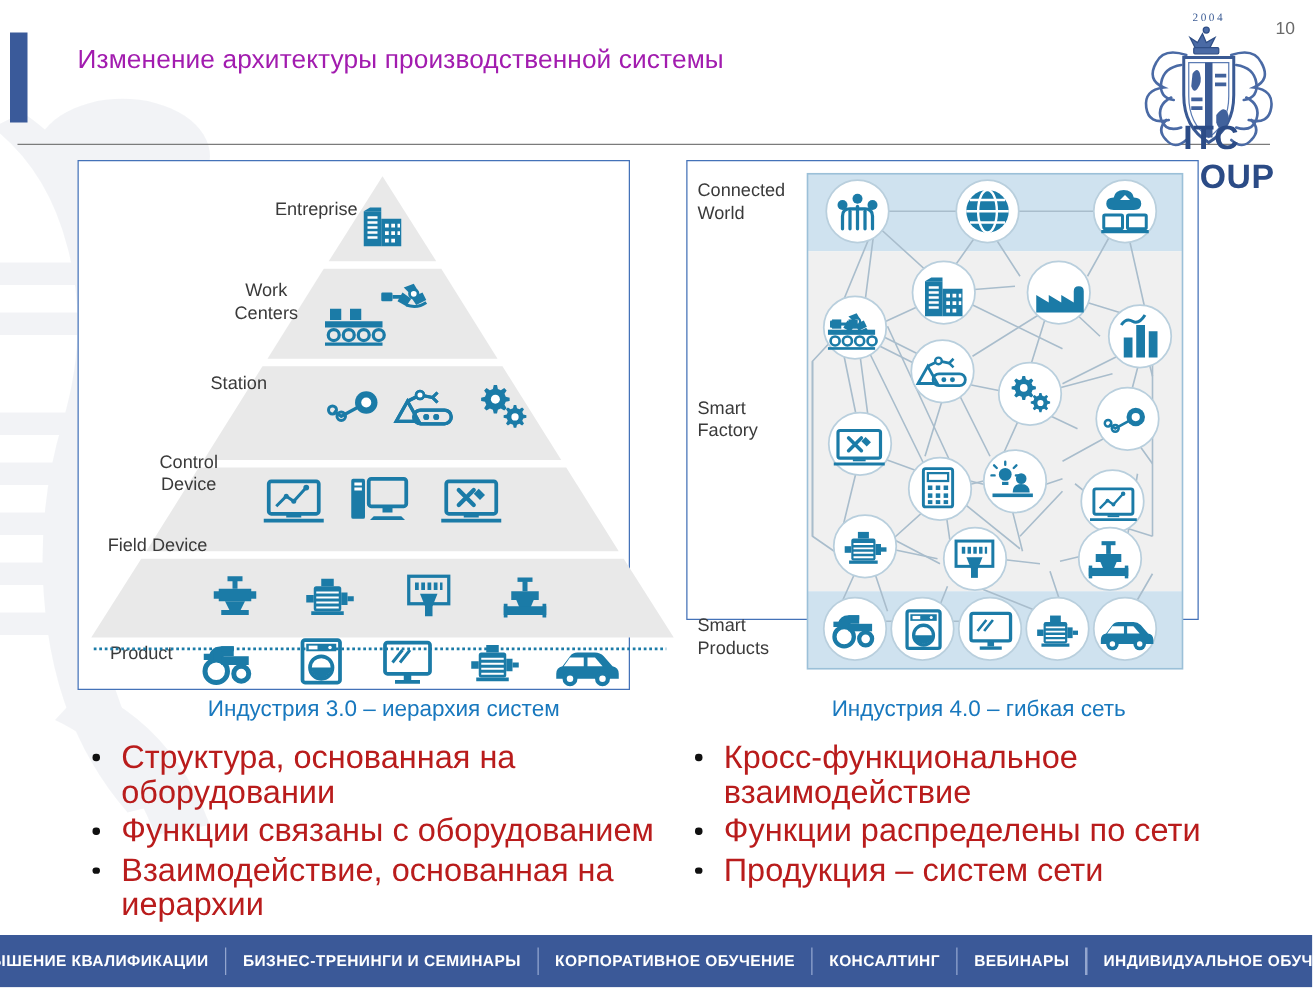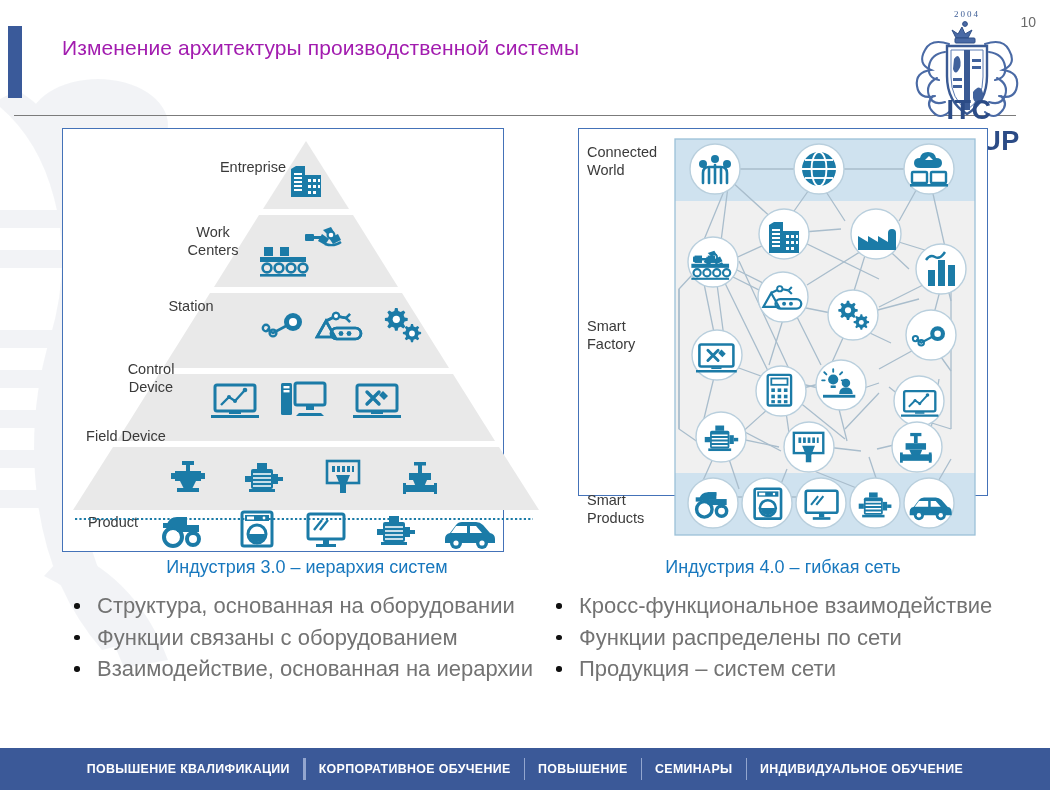--- a/index.html
+++ b/index.html
@@ -30,36 +30,36 @@
   .logo{position:absolute;left:893px;top:4px;width:148px;height:120px;}
   .logo svg{display:block;}
   .logo-text{
     position:absolute;left:896px;top:95px;width:146px;text-align:center;
     font-size:27px;font-weight:bold;color:#2b4b86;letter-spacing:.5px;
   }
 
   
   .panel{position:absolute;border:1.6px solid #4472b8;background:#fff;box-sizing:border-box;}
   #panel-left{left:62px;top:128px;width:442px;height:424px;}
-  #panel-right{left:578px;top:128px;width:410px;height:368px;}
+  #panel-right{left:549px;top:128px;width:410px;height:368px;}
 
   
   .pyr{position:absolute;left:0;top:0;}
 
   
   .caption{position:absolute;font-size:18px;color:#1878be;text-align:center;}
   #cap-left{left:62px;top:557px;width:490px;}
   #cap-right{left:578px;top:557px;width:410px;}
 
   
   .bullets{position:absolute;list-style:none;margin:0;padding:0;}
   #bullets-left{left:66px;top:592px;width:480px;}
   #bullets-right{left:548px;top:592px;width:500px;}
   .bullets li{
-    position:relative;padding-left:31px;font-size:22px;color:#737373;
+    position:relative;padding-left:31px;font-size:26px;color:#b91c1c;
     line-height:27.5px;margin-bottom:4px;
   }
   .bullets li .dot{
     position:absolute;left:8px;top:11px;width:5.5px;height:5.5px;
     border-radius:50%;background:#101010;
   }
 
   
   .footer{
     position:absolute;left:0;bottom:0;width:1050px;height:42px;
@@ -561,23 +561,24 @@
 
   <ul class="bullets" id="bullets-right">
     <li><span class="dot"></span><span>Кросс-функциональное взаимодействие</span></li>
     <li><span class="dot"></span><span>Функции распределены по сети</span></li>
     <li><span class="dot"></span><span>Продукция – систем сети</span></li>
   </ul>
 
   <div class="footer">
     <span class="footer-item">ПОВЫШЕНИЕ КВАЛИФИКАЦИИ</span>
     <span class="footer-sep"></span>
+    <span class="footer-item">БИЗНЕС-ТРЕНИНГИ И СЕМИНАРЫ</span>
     <span class="footer-sep"></span>
     <span class="footer-item">КОРПОРАТИВНОЕ ОБУЧЕНИЕ</span>
     <span class="footer-sep"></span>
-    <span class="footer-item">ПОВЫШЕНИЕ</span>
+    <span class="footer-item">КОНСАЛТИНГ</span>
     <span class="footer-sep"></span>
-    <span class="footer-item">СЕМИНАРЫ</span>
+    <span class="footer-item">ВЕБИНАРЫ</span>
     <span class="footer-sep"></span>
     <span class="footer-item">ИНДИВИДУАЛЬНОЕ ОБУЧЕНИЕ</span>
   </div>
 
 </div>
 
 </body></html>

